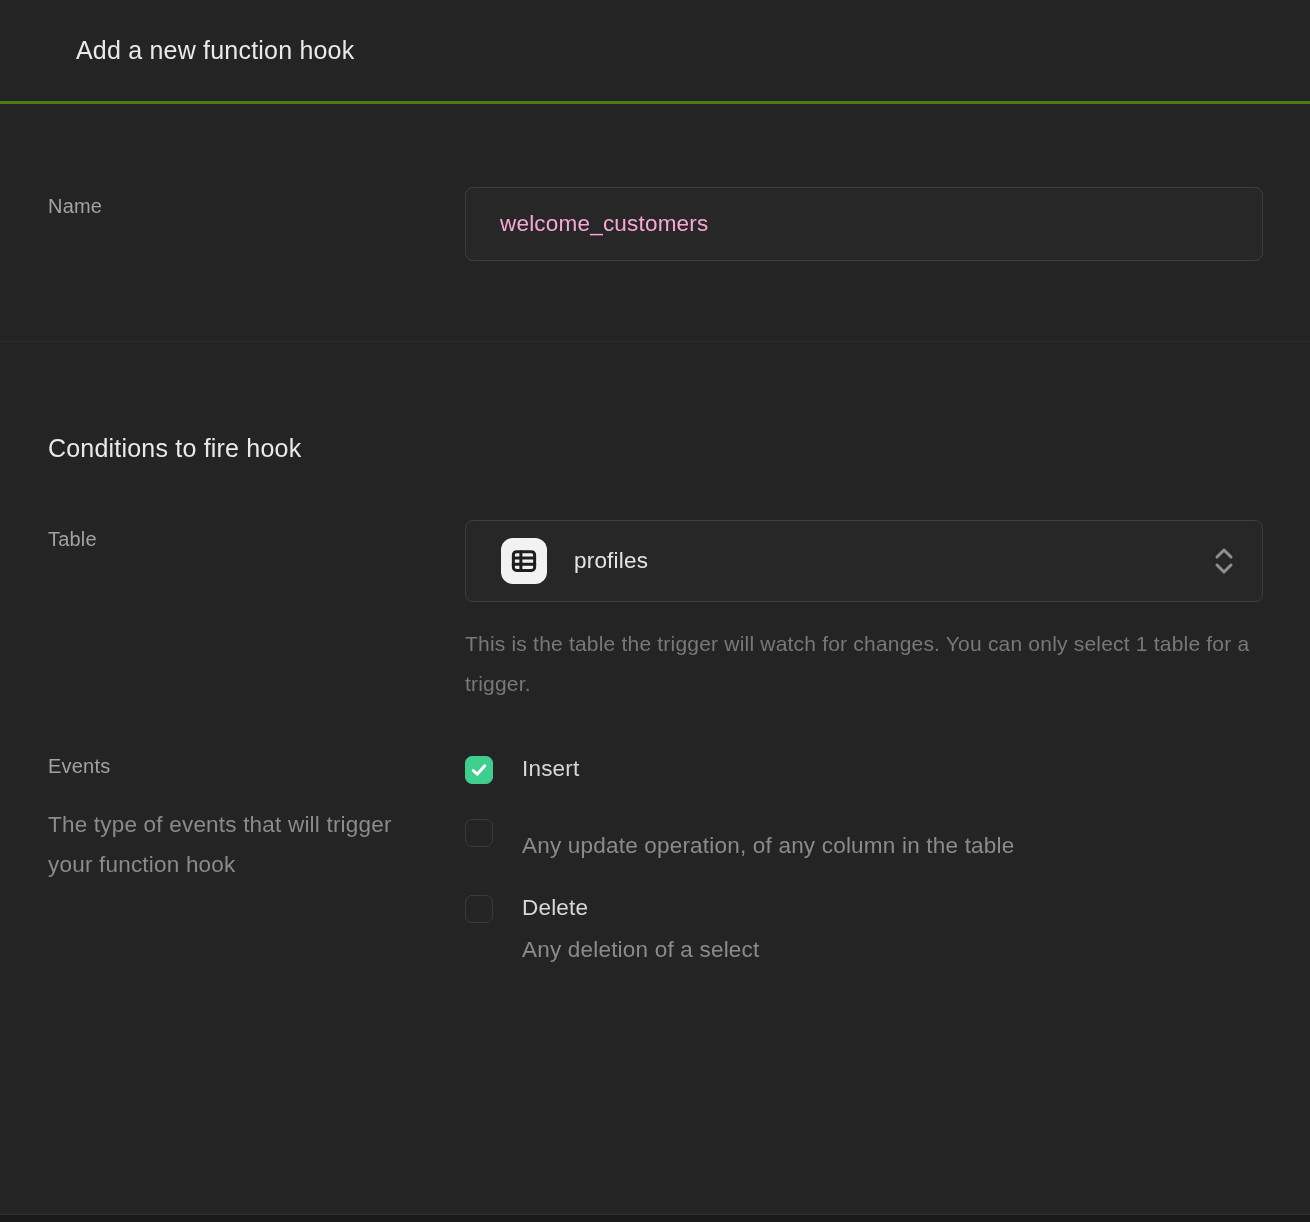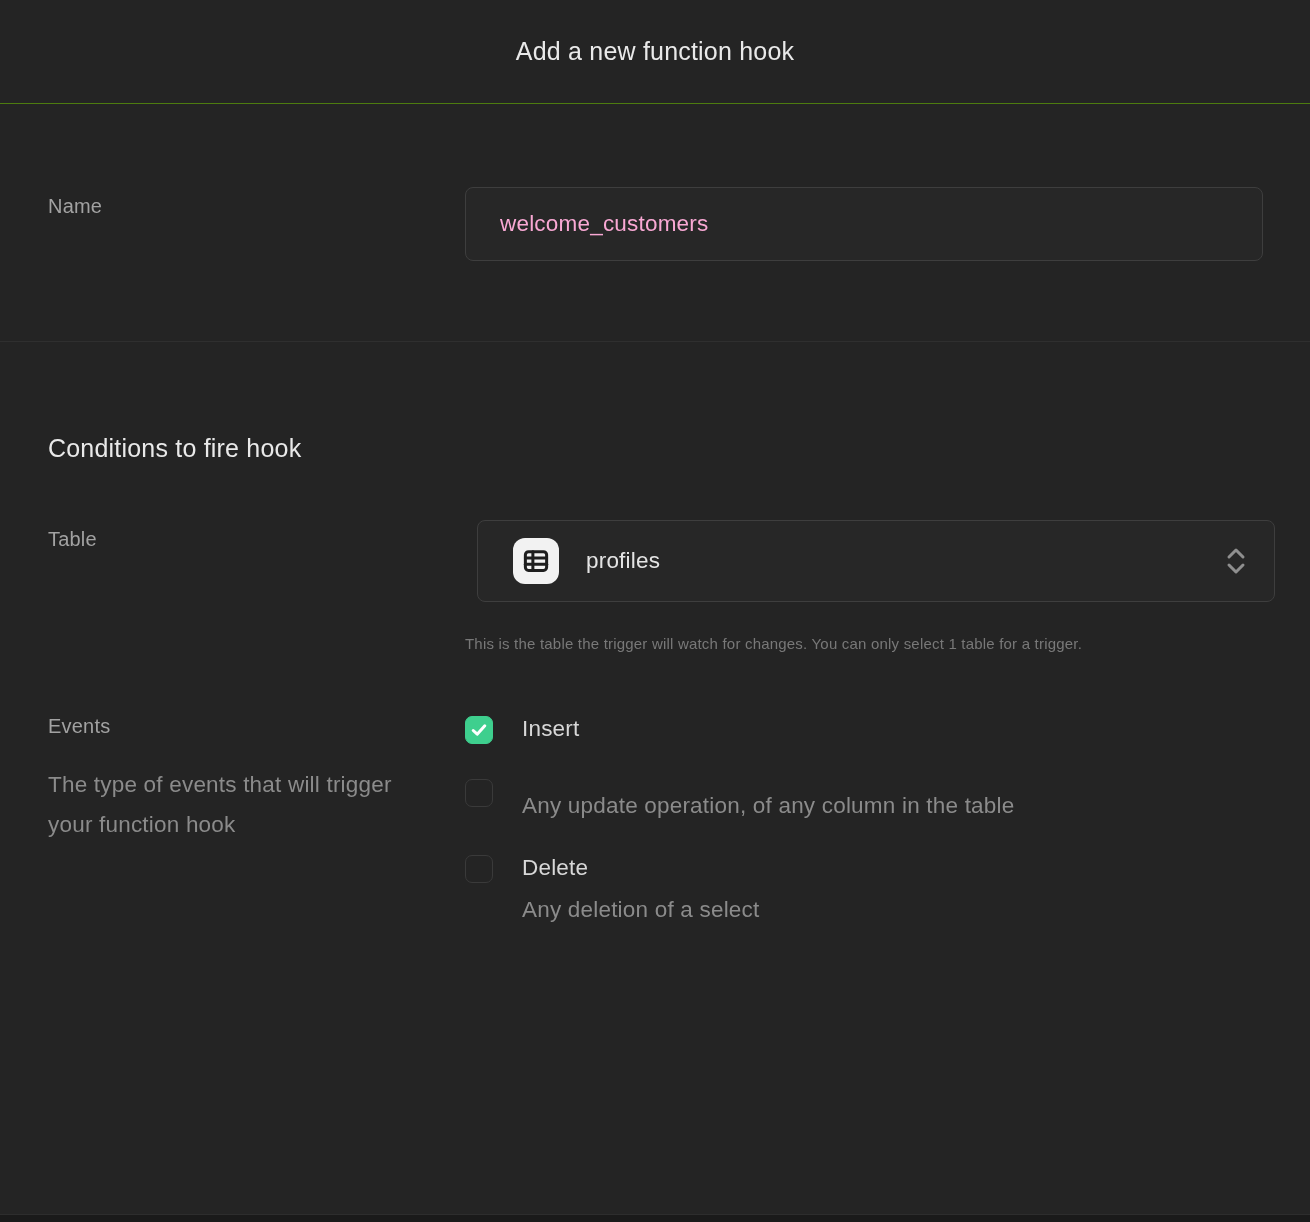--- a/index.html
+++ b/index.html
@@ -10,23 +10,22 @@
     font-family: "Liberation Sans", sans-serif;
     color: #e6e6e6;
     position: relative;
     overflow: hidden;
   }
 
   
   .panel-header {
     height: 104px;
     display: flex; align-items: center;
-    padding: 0 20px;
-    border-bottom: 1px solid #4d7c0f;
-    justify-content: center;
+    padding: 0 76px;
+    border-bottom: 3px solid #4d7c0f;
   }
   .page-title {
     margin: 0;
     font-size: 25px; font-weight: 400;
     color: #e9e9e9;
     letter-spacing: 0.2px;
   }
 
   
   .row-grid {
@@ -76,21 +75,20 @@
   .select {
     width: 100%;
     height: 82px;
     display: flex; align-items: center;
     background: #272727;
     border: 1px solid #3e3e3e;
     border-radius: 8px;
     padding: 0 27px 0 35px;
     cursor: pointer;
     font-family: inherit;
-    margin-left: 12px;
   }
   .select-icon {
     width: 46px; height: 46px;
     background: #f2f2f2;
     border-radius: 12px;
     display: flex; align-items: center; justify-content: center;
     margin-right: 27px;
     flex-shrink: 0;
   }
   .select-icon svg { width: 30px; height: 30px; }
@@ -99,21 +97,21 @@
     text-align: left;
     font-size: 22.5px;
     color: #e4e4e4;
     letter-spacing: 0.2px;
   }
   .select-chevrons { display: flex; align-items: center; }
   .select-chevrons svg { width: 22px; height: 32px; }
 
   .help-text {
     margin: 22px 0 0 0;
-    font-size: 15px;
+    font-size: 21px;
     line-height: 40px;
     color: #787878;
     letter-spacing: 0.2px;
   }
 
   
   .events-row .field-label { padding-top: 0; }
   .label-desc {
     margin: 27px 0 16px 0;
     max-width: 350px;

